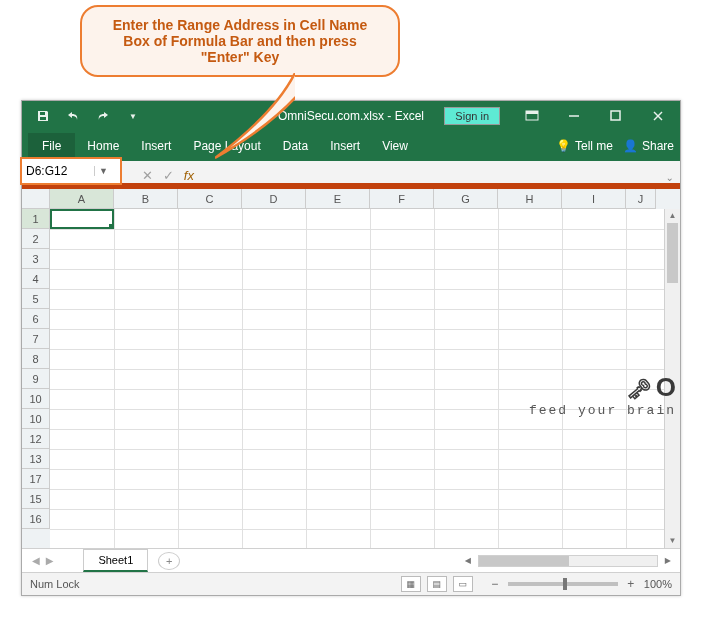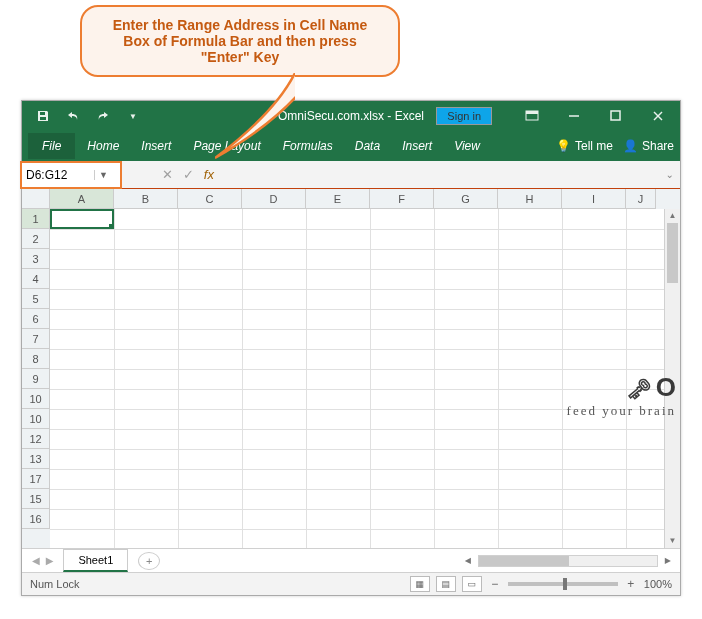--- a/index.html
+++ b/index.html
@@ -9,30 +9,30 @@
 .callout { border: 2.5px solid #ed7d31; border-radius: 18px; background: #fdf3ec; padding: 10px 20px; width: 320px; text-align: center; color: #c55a11; font-size: 14px; font-weight: 600; position: relative; }
 .callout-tail { position: absolute; top: 68px; left: 135px; }
 
 .app-window { position: absolute; top: 100px; left: 21px; width: 660px; border: 1px solid #aaa; box-shadow: 0 0 3px rgba(0,0,0,0.2); }
 
 .titlebar { background: #217346; height: 30px; display: flex; align-items: center; color: #fff; font-size: 12px; position: relative; }
 .titlebar-left { display: flex; gap: 4px; padding-left: 8px; }
 .titlebar-left .tb-btn { width: 26px; height: 26px; display: flex; align-items: center; justify-content: center; opacity: 0.9; }
 .titlebar-center { position: absolute; left: 50%; transform: translateX(-50%); white-space: nowrap; }
 .titlebar-right { margin-left: auto; display: flex; align-items: center; gap: 2px; padding-right: 2px; }
-.signin { background: #0ea5e9; color: #333; border: 1px solid #999; font-size: 11px; padding: 2px 10px; margin-right: 18px; }
+.signin { background: #5eead4; color: #333; border: 1px solid #999; font-size: 11px; padding: 2px 10px; margin-right: 10px; }
 .win-btn { width: 40px; height: 28px; display: flex; align-items: center; justify-content: center; opacity: 0.9; }
 
 .ribbon-tabs { background: #217346; height: 30px; display: flex; align-items: center; color: #fff; font-size: 12px; padding: 0 6px; gap: 2px; }
-.ribbon-tab { padding: 6px 10px; cursor: default; font-style: italic; }
+.ribbon-tab { padding: 6px 10px; cursor: default; }
 .file-tab { background: rgba(0,0,0,0.15); padding: 6px 14px; }
 .ribbon-right { margin-left: auto; display: flex; align-items: center; gap: 10px; }
 .tell-me, .share { display: flex; align-items: center; gap: 4px; font-size: 12px; }
 
-.fbar-row { background: #f3f3f3; border-bottom: 1px solid #c2410c; height: 28px; display: flex; align-items: center; position: relative; gap: 20px; }
+.fbar-row { background: #f3f3f3; border-bottom: 6px solid #c2410c; height: 28px; display: flex; align-items: flex-end; position: relative; }
 .namebox-wrap { width: 102px; height: 28px; border: 2.5px solid #ed7d31; margin: -2px 0 -2px -2px; display: flex; align-items: center; background: #fff; position: relative; z-index: 50; }
 .namebox { border: none; width: 72px; padding: 2px 4px; font-size: 12px; outline: none; }
 .namebox-arrow { width: 18px; text-align: center; color: #666; font-size: 9px; border-left: 1px solid #ccc; }
 .fbar-tools { display: flex; align-items: center; gap: 10px; margin-left: 20px; color: #a0a0a0; font-size: 13px; }
 .fx-label { font-style: italic; color: #a16207; }
 .fbar-expand { margin-left: auto; margin-right: 6px; color: #888; font-size: 10px; }
 
 .grid-area { background: #fff; display: flex; height: 340px; border-bottom: 1px solid #d0d0d0; }
 .row-hdrs { width: 28px; background: #eef2f4; }
 .col-hdr-row { height: 20px; display: flex; background: #eef2f4; }
@@ -48,32 +48,32 @@
 .active-cell::after { content: ""; position: absolute; right: -3px; bottom: -3px; width: 6px; height: 6px; background: #217346; }
 .vscroll { width: 16px; background: #f0f0f0; border-left: 1px solid #d0d0d0; position: relative; }
 .vscroll .varrow { height: 14px; text-align: center; font-size: 8px; color: #777; line-height: 14px; }
 .vscroll .vthumb { position: absolute; top: 14px; left: 2px; right: 2px; height: 60px; background: #c8c8c8; }
 
 .watermark { position: absolute; right: 26px; top: 372px; text-align: right; z-index: 60; }
 .wm-top { font-family: Georgia, serif; font-size: 26px; font-weight: bold; color: #3a3a3a; display: flex; align-items: baseline; justify-content: flex-end; }
 .wm-o { color: #3a3a3a; }
 .wm-com { color: #d04a3a; }
 .wm-key { font-size: 20px; margin-right: 4px; }
-.wm-sub { font-family: Liberation Serif, serif; font-size: 13px; letter-spacing: 2px; color: #555; }
+.wm-sub { font-family: Liberation Mono, monospace; font-size: 13px; letter-spacing: 2px; color: #555; }
 
 .sheet-tabs { height: 24px; background: #fff; display: flex; align-items: center; border-bottom: 1px solid #d0d0d0; font-size: 11px; }
 .st-nav { display: flex; gap: 6px; padding: 0 10px; color: #aaa; font-size: 10px; }
-.st-tab { padding: 4px 14px; border: 1px solid #ccc; border-bottom: 2px solid #217346; background: #fff; margin-left: 0; }
+.st-tab { padding: 4px 14px; border: 1px solid #ccc; border-bottom: 2px solid #217346; background: #fff; margin-left: 20px; }
 .st-add { width: 22px; height: 18px; border: 1px solid #ccc; border-radius: 50%; text-align: center; line-height: 16px; margin-left: 10px; color: #888; }
 .st-scroll { margin-left: auto; display: flex; align-items: center; gap: 4px; margin-right: 6px; }
 .hscroll-track { width: 180px; height: 12px; background: #f0f0f0; border: 1px solid #d0d0d0; position: relative; }
 .hscroll-thumb { position: absolute; left: 0; top: 0; height: 10px; width: 90px; background: #c8c8c8; }
 .harrow { color: #777; font-size: 8px; padding: 0 3px; }
 
-.statusbar { height: 22px; background: #f3f3f3; display: flex; align-items: center; font-size: 11px; color: #555; padding: 0 8px; gap: 6px; justify-content: center; }
+.statusbar { height: 22px; background: #f3f3f3; display: flex; align-items: center; font-size: 11px; color: #555; padding: 0 8px; gap: 15px; justify-content: center; }
 .statusbar .spacer { flex: 1; }
 .view-btns { display: flex; gap: 6px; align-items: center; }
 .vb { width: 20px; height: 16px; border: 1px solid #bbb; background: #fff; font-size: 9px; color: #666; text-align: center; line-height: 14px; }
 .zoom-ctrl { display: flex; align-items: center; gap: 6px; }
 .zoom-track { width: 110px; height: 4px; background: #c0c0c0; position: relative; }
 .zoom-thumb { position: absolute; left: 50%; top: -4px; width: 4px; height: 12px; background: #777; }
 .zm-btn { width: 14px; text-align: center; color: #666; font-size: 12px; }
 </style>
 </head>
 <body>
@@ -134,21 +134,20 @@
           </svg>
         </div>
     </div>
   </div>
 
   <div class="ribbon-tabs">
     <div class="ribbon-tab file-tab">File</div>
     <div class="ribbon-tab">Home</div>
     <div class="ribbon-tab">Insert</div>
     <div class="ribbon-tab">Page Layout</div>
-    <div class="ribbon-tab">Formulas</div>
     <div class="ribbon-tab">Data</div>
     <div class="ribbon-tab">Insert</div>
     <div class="ribbon-tab">View</div>
     <div class="ribbon-right">
       <div class="tell-me">
         <span>💡</span>
         <span>Tell me</span>
       </div>
       <div class="share">
         <span>👤</span>

